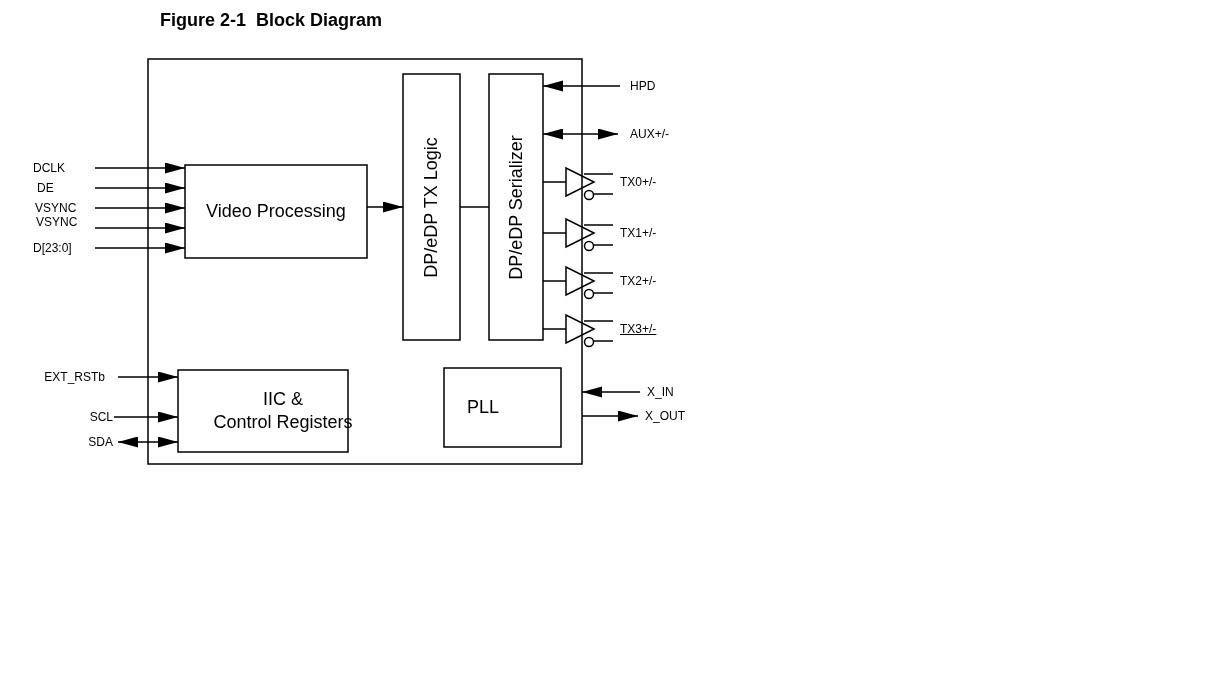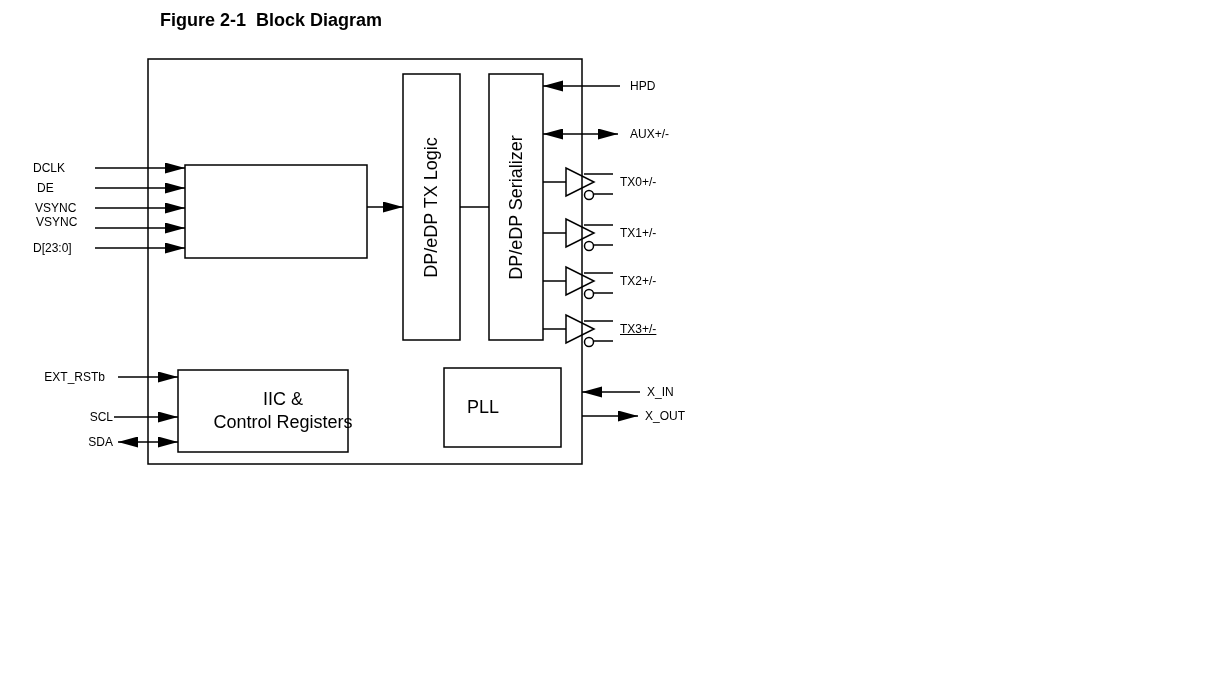--- a/index.html
+++ b/index.html
@@ -126,20 +126,23 @@
     </g>
     <g stroke="#000" stroke-width="1.5" fill="none">
       <line x1="543" y1="329" x2="566" y2="329"></line>
       <polygon points="566,315 566,343 594,329"></polygon>
       <line x1="584" y1="321" x2="613" y2="321"></line>
       <circle cx="589" cy="342" r="4.5" fill="#ffffff"></circle>
       <line x1="593.5" y1="341" x2="613" y2="341"></line>
     </g>
   </svg>
 
+  <div class="block-label" style="left:185px; top:165px; width:182px; height:93px;">
+    <span>Video Processing</span>
+  </div>
 
   <div class="block-label vertical" style="left:403px; top:74px; width:57px; height:266px;">
     <span>DP/eDP TX Logic</span>
   </div>
 
   <div class="block-label vertical" style="left:489px; top:74px; width:54px; height:266px;">
     <span>DP/eDP Serializer</span>
   </div>
 
   <div class="block-label two-line" style="left:178px; top:370px; width:170px; height:82px;">

